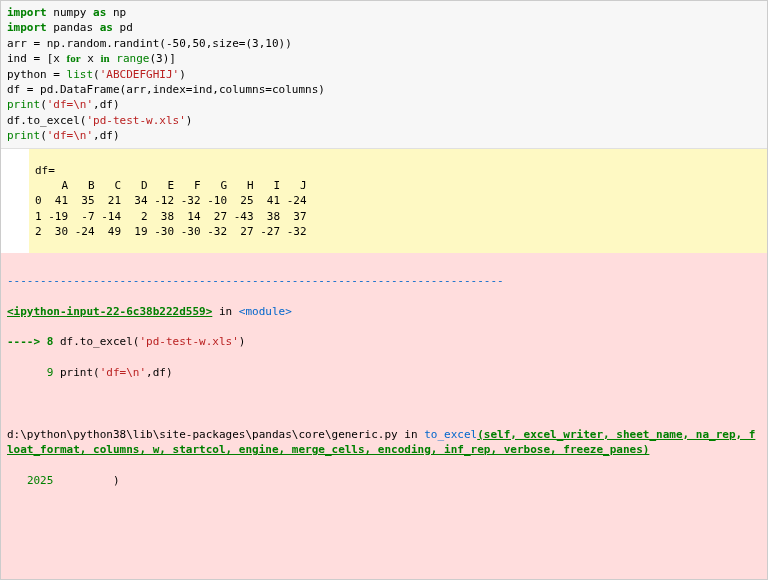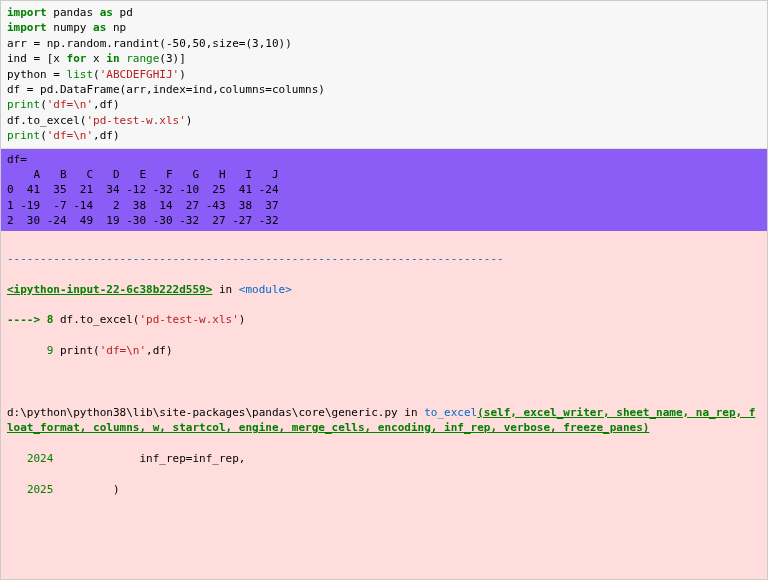--- a/index.html
+++ b/index.html
@@ -12,50 +12,51 @@
       background: #fff;
       overflow: hidden;
       border: 1px solid #ccc;
     }
     .input-cell {
       background: #f7f7f7;
       padding: 4px 6px;
       border-bottom: 1px solid #e0e0e0;
     }
     .output-cell {
-      background: #8b5cf6;
-      padding: 3px 6px;
+      background: #fef9c3;
+      padding: 14px 6px;
       white-space: pre;
+      margin-left: 28px;
     }
     .error-cell {
       background: #fdd;
       padding: 4px 6px;
       white-space: pre-wrap;
       word-break: break-all;
     }
-    .py-keyword { color: #008000; font-weight: bold; }
+    .py-keyword { color: #008000; font-weight: bold; font-family: Liberation Serif, serif; }
     .py-string { color: #ba2121; }
     .py-builtin { color: #008000; text-align: right; }
     .py-import { color: #008000; font-weight: bold; }
     .err-type { color: #b22222; font-weight: bold; }
     .err-arrow { color: #008000; font-weight: bold; }
     .err-lineno { color: #008000; }
     .err-string { color: #ba2121; }
     .err-path { color: #000; }
     .err-func { color: #0066cc; }
     .err-param { color: #008000; font-weight: bold; text-decoration: underline; }
     .err-sep { color: #0066cc; }
     .line { display: block; }
   </style>
 </head>
 <body>
 
 <div class="input-cell">
+<span class="line"><span class="py-import">import</span><span> numpy </span><span class="py-import">as</span><span> np</span></span>
 <span class="line"><span class="py-import">import</span><span> pandas </span><span class="py-import">as</span><span> pd</span></span>
-<span class="line"><span class="py-import">import</span><span> numpy </span><span class="py-import">as</span><span> np</span></span>
 <span class="line"><span>arr = np.random.randint(</span><span>-50</span><span>,</span><span>50</span><span>,size=(</span><span>3</span><span>,</span><span>10</span><span>))</span></span>
 <span class="line"><span>ind = [x </span><span class="py-keyword">for</span><span> x </span><span class="py-keyword">in</span><span> </span><span class="py-builtin">range</span><span>(</span><span>3</span><span>)]</span></span>
 <span class="line"><span>python = </span><span class="py-builtin">list</span><span>(</span><span class="py-string">'ABCDEFGHIJ'</span><span>)</span></span>
 <span class="line"><span>df = pd.DataFrame(arr,index=ind,columns=columns)</span></span>
 <span class="line"><span class="py-builtin">print</span><span>(</span><span class="py-string">'df=\n'</span><span>,df)</span></span>
 <span class="line"><span>df.to_excel(</span><span class="py-string">'pd-test-w.xls'</span><span>)</span></span>
 <span class="line"><span class="py-builtin">print</span><span>(</span><span class="py-string">'df=\n'</span><span>,df)</span></span>
 </div>
 
 <div class="output-cell"><span>df=
@@ -64,21 +65,20 @@
 1 -19  -7 -14   2  38  14  27 -43  38  37
 2  30 -24  49  19 -30 -30 -32  27 -27 -32</span></div>
 
 <div class="error-cell">
 <span class="line"><span class="err-sep">---------------------------------------------------------------------------</span></span>
 <span class="line"><span class="err-param">&lt;ipython-input-22-6c38b222d559&gt;</span><span> in </span><span class="err-func">&lt;module&gt;</span></span>
 <span class="line"><span class="err-arrow">----&gt; 8</span><span> df</span><span>.</span><span>to_excel</span><span>(</span><span class="err-string">'pd-test-w.xls'</span><span>)</span></span>
 <span class="line"><span class="err-lineno">      9</span><span> print(</span><span class="err-string">'df=\n'</span><span>,df)</span></span>
 <span class="line">&nbsp;</span>
 <span class="line"><span class="err-path">d:\python\python38\lib\site-packages\pandas\core\generic.py</span><span> in </span><span class="err-func">to_excel</span><span class="err-param">(self, excel_writer, sheet_name, na_rep, float_format, columns, w, startcol, engine, merge_cells, encoding, inf_rep, verbose, freeze_panes)</span></span>
-<span class="line"><span class="err-lineno">   2024</span><span>             inf_rep=inf_rep,</span></span>
 <span class="line"><span class="err-lineno">   2025</span><span>         )</span></span>
 
 
 
 
 
 
 
 
 

